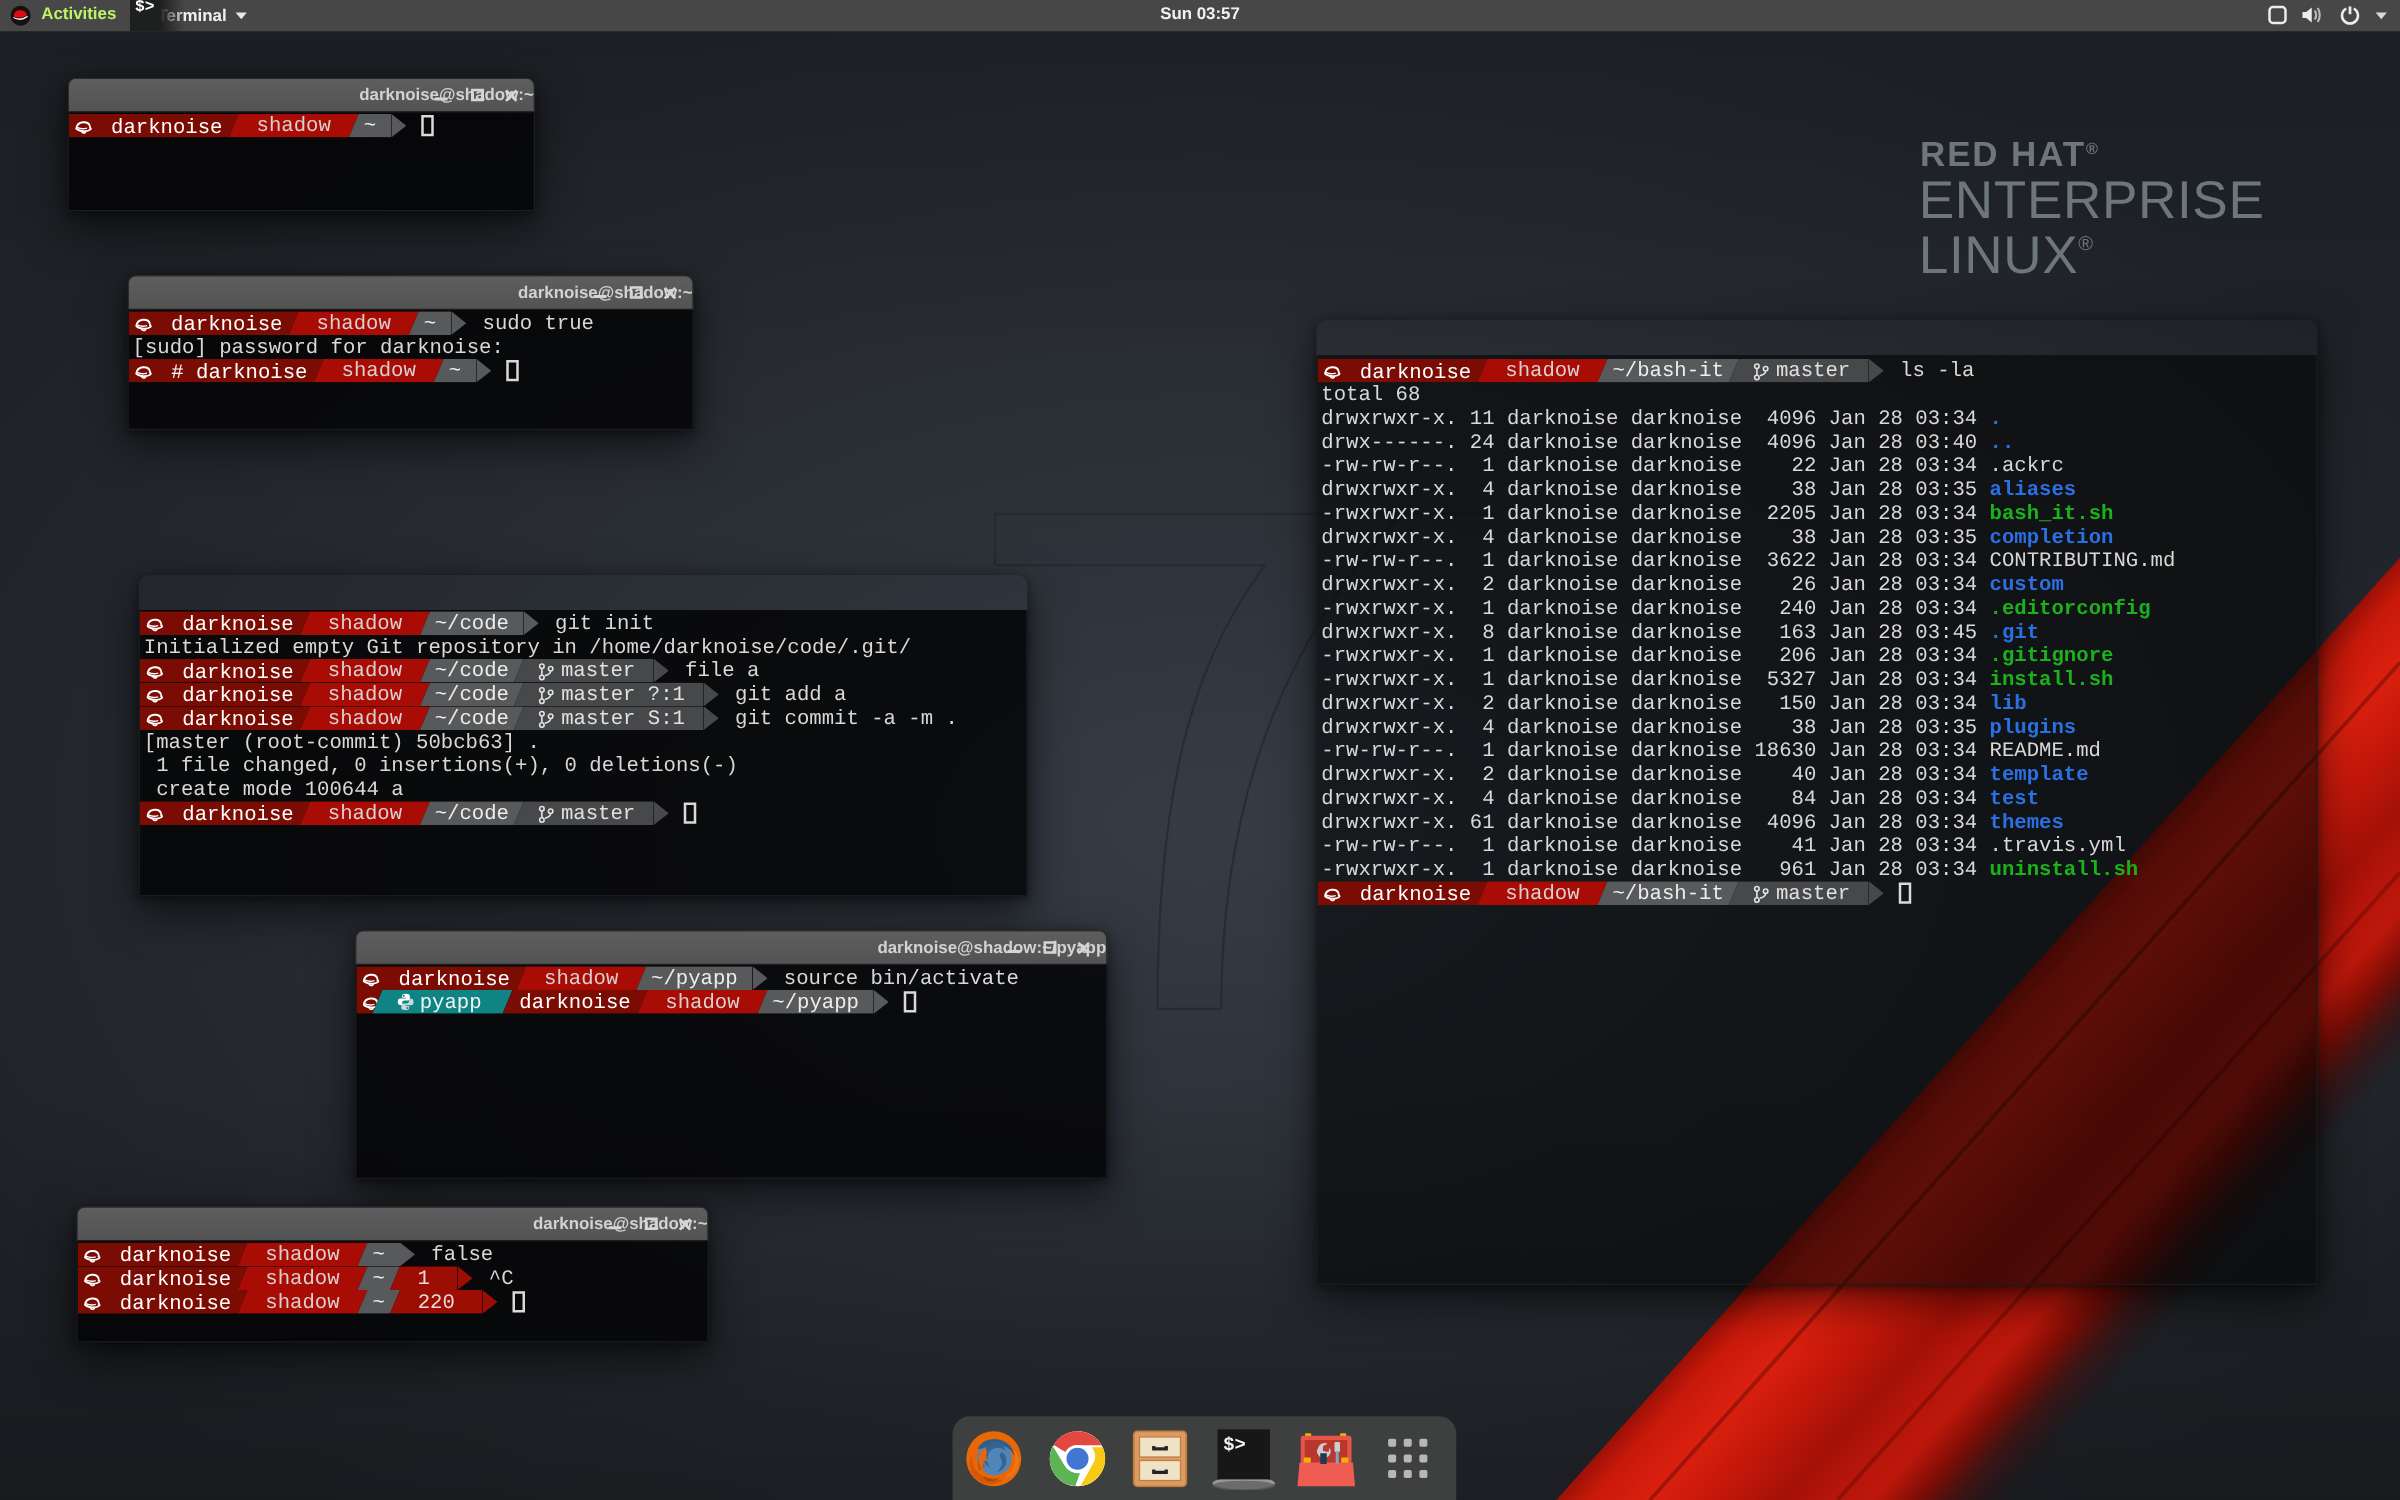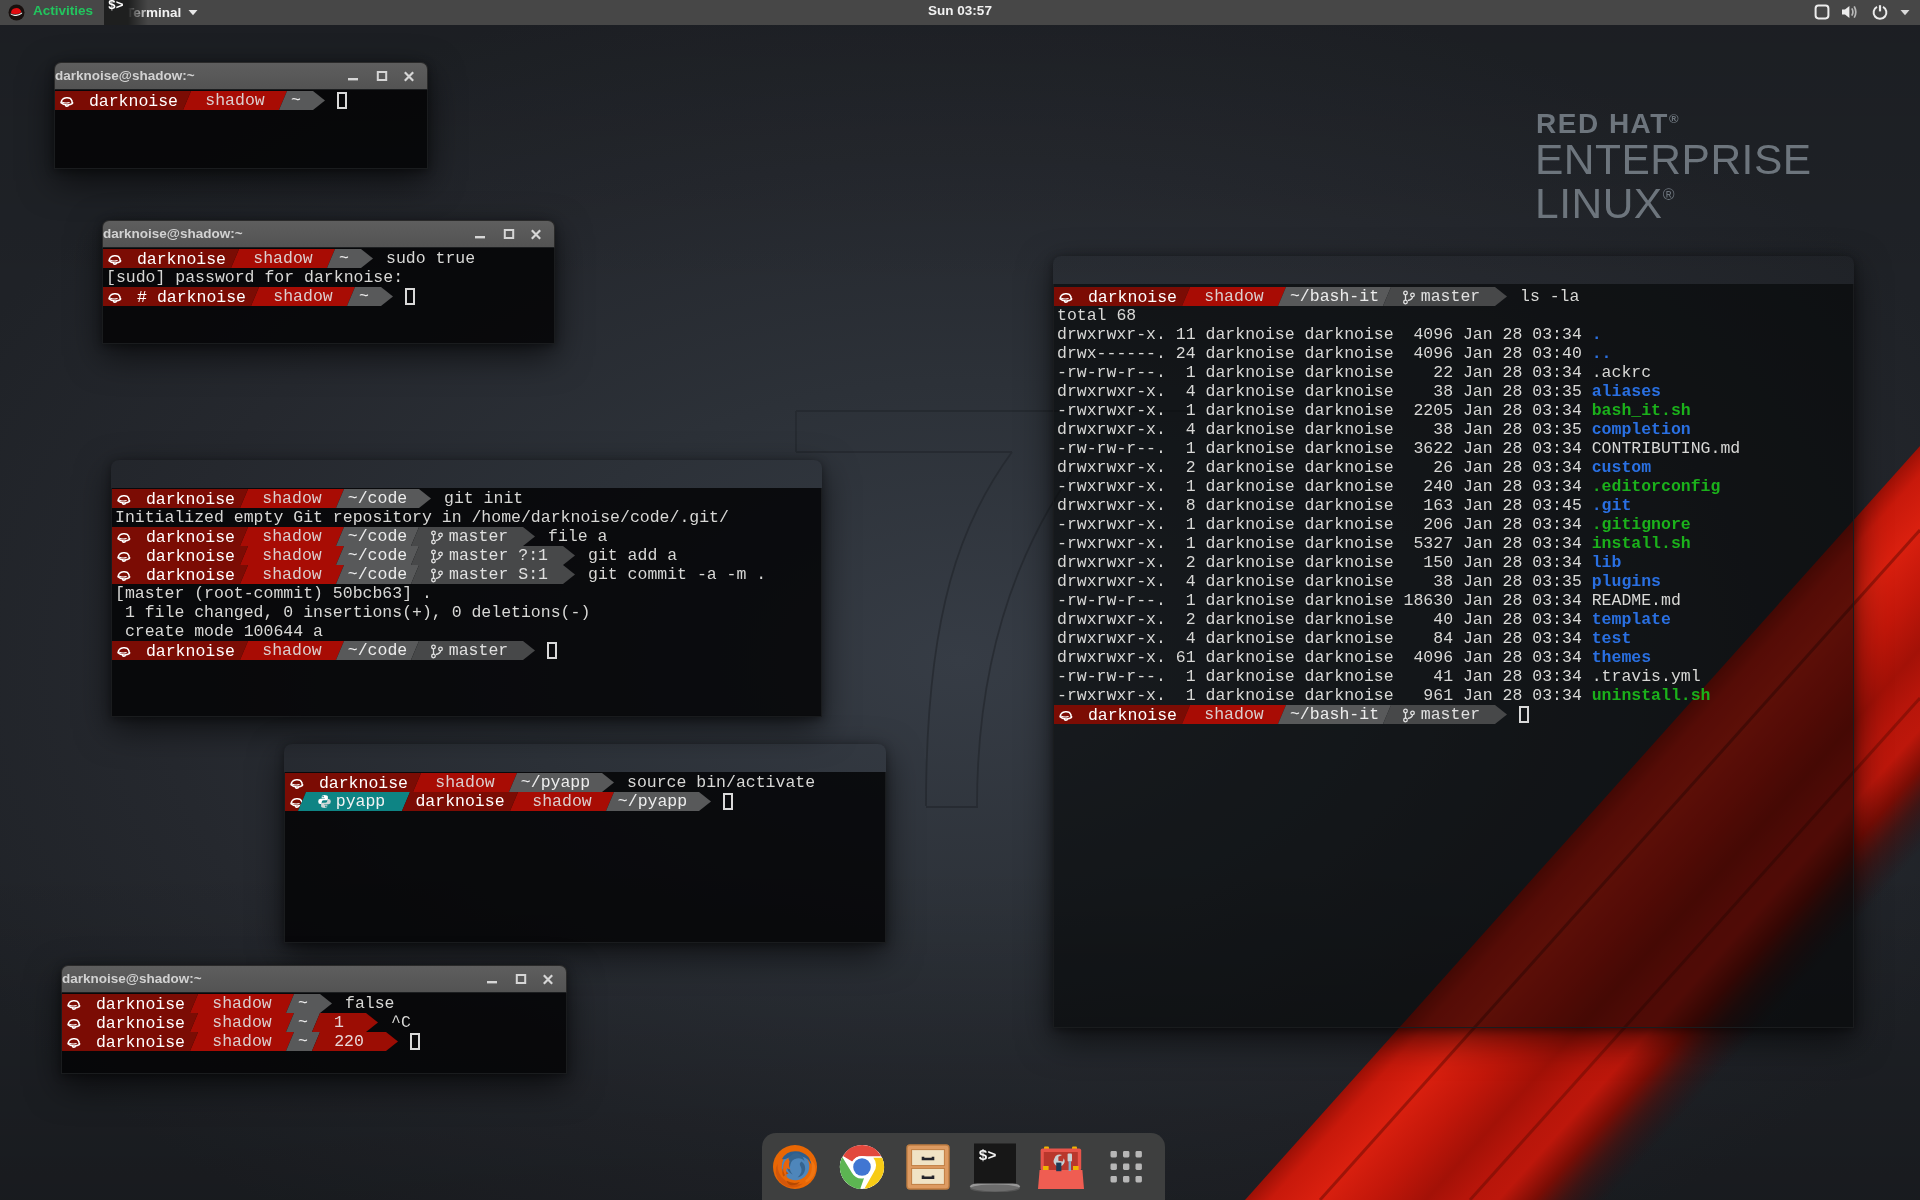--- a/index.html
+++ b/index.html
@@ -1,24 +1,24 @@
 <!DOCTYPE html>
 <html><head><meta charset="utf-8"><title>d</title><style>*{margin:0;padding:0;box-sizing:border-box}
 html,body{width:1920px;height:1200px;overflow:hidden;background:#23262b;font-family:"Liberation Sans",sans-serif}
 #wall{position:absolute;left:0;top:0}
 #topbar{position:absolute;left:0;top:0;width:1920px;height:25px;background:#474747;z-index:50}
 #tbhat{position:absolute;left:8px;top:4px}
-#acts{position:absolute;left:33px;top:3px;font-size:13.5px;font-weight:bold;color:#22c55e}
+#acts{position:absolute;left:33px;top:3px;font-size:13.5px;font-weight:bold;color:#bef264}
 #appbtn{position:absolute;left:104px;top:0;height:25px;display:flex;align-items:center;padding-left:22px}
 #termico{position:absolute;left:0;top:0;width:44px;height:25px;background:linear-gradient(90deg,#1e1f1f 0,#1e1f1f 24px,rgba(30,31,31,0) 44px);color:#fff;font-family:"Liberation Mono",monospace;font-weight:bold;font-size:13px;padding:0 0 0 4px;line-height:12px}
 #appname{color:#f1f1f1;font-size:13.5px;font-weight:bold}
 #clock{position:absolute;left:0;right:0;text-align:center;top:3px;font-size:13.5px;font-weight:bold;color:#f1f1f1}
 #sysicons{position:absolute;right:10px;top:4px;display:flex;align-items:center}
 .win{position:absolute;border-radius:8px 8px 2px 2px;box-shadow:0 12px 34px rgba(0,0,0,.6),0 2px 8px rgba(0,0,0,.4);background:transparent;z-index:10}
-.tb{height:28px;background:linear-gradient(#5e5e5e,#535353);border-radius:7px 7px 0 0;border:1px solid #2a2a2a;border-bottom:1px solid #1c1e20;position:relative;text-align:left;color:#d2d2d2;font-weight:bold;font-size:13.5px;line-height:26px;white-space:nowrap}
+.tb{height:28px;background:linear-gradient(#5e5e5e,#535353);border-radius:7px 7px 0 0;border:1px solid #2a2a2a;border-bottom:1px solid #1c1e20;position:relative;text-align:right;color:#d2d2d2;font-weight:bold;font-size:13.5px;line-height:26px;white-space:nowrap}
 .wb{position:absolute;top:7px;width:12px;height:12px}
 .wb svg{display:block}
 .ct{position:absolute;left:0;right:0;top:28px;bottom:0;background:rgba(2,3,4,.82);border:1px solid #1a1c1e;border-top:none;font-family:"Liberation Mono",monospace;font-size:16.5px;line-height:19px;color:#d8d8d6;white-space:pre;overflow:hidden}
 .w6 .ct{background:rgba(2,3,4,.58)}
 .w6 .tb{background:linear-gradient(#525254,#474749)}
 .tx{height:19px;white-space:pre;padding-left:3px}
 .b{color:#2a70e2;font-weight:bold}
 .g{color:#1bb11b;font-weight:bold}
 .ln{display:flex;align-items:stretch;height:19px;white-space:pre}
 .seg{display:inline-flex;align-items:center;justify-content:center;height:19px;flex:none;position:relative}
@@ -211,20 +211,33 @@
             <path d="M1.8 6.9 Q5.2 8.7 9.6 7.5" fill="none" stroke="#fff" stroke-width="1.1"></path>
             <path d="M8.6 9.9 Q8.4 11.5 6.6 11.4 Q5.4 11.3 5.5 10.0" fill="none" stroke="#fff" stroke-width="1.3"></path>
           </svg><span class="dn">darknoise</span></span><span class="seg s red" style="width:104px"><span class="sh">shadow</span></span><span class="seg s gry" style="width:83px"><span class="pth">~/code</span></span><span class="seg sl git" style="width:112px"><svg class="br" width="14" height="15" viewBox="0 0 14 15">
             <circle cx="3.5" cy="3" r="1.8" fill="none" stroke="#e2e2e2" stroke-width="1.3"></circle>
             <circle cx="3.5" cy="12" r="1.8" fill="none" stroke="#e2e2e2" stroke-width="1.3"></circle>
             <circle cx="10.5" cy="5" r="1.8" fill="none" stroke="#e2e2e2" stroke-width="1.3"></circle>
             <path d="M3.5 4.8 L3.5 10.2 M10.5 6.8 Q10.5 9.5 6 10.5" fill="none" stroke="#e2e2e2" stroke-width="1.3"></path>
           </svg><span class="gt">master</span></span><span class="tip tgit"></span><span class="cur"></span></div></div>
   </div>
 <div class="win " style="left:284px;top:744px;width:602px;height:199px">
+    <div class="tb">darknoise@shadow:~/pyapp<span class="wb" style="right:68px">
+        <svg width="12" height="12">
+          <rect x="1" y="8" width="10" height="2.4" fill="#d6d6d6"></rect>
+        </svg>
+      </span><span class="wb" style="right:39px">
+        <svg width="12" height="12">
+          <rect x="1.8" y="2" width="8.4" height="8" fill="none" stroke="#d6d6d6" stroke-width="2"></rect>
+        </svg>
+      </span><span class="wb" style="right:12px">
+        <svg width="12" height="12">
+          <path d="M1.8 2.3 L10.2 10.7 M10.2 2.3 L1.8 10.7" stroke="#d6d6d6" stroke-width="2.2"></path>
+        </svg>
+      </span></div>
     <div class="ct" style="padding-top:1px"><div class="ln"><span class="seg s0 mar" style="width:136px"><svg class="hat" width="15" height="14" viewBox="0 0 15 14">
             <path d="M1.0 7.8 Q1.6 3.3 6.3 2.8 Q10.8 2.4 11.8 5.6 Q12.2 6.6 12.0 7.2 Q13.2 7.9 12.2 8.7 Q10.4 10.1 6.8 9.9 Q3.0 9.8 1.0 7.8 Z" fill="none" stroke="#fff" stroke-width="1.5"></path>
             <path d="M1.8 6.9 Q5.2 8.7 9.6 7.5" fill="none" stroke="#fff" stroke-width="1.1"></path>
             <path d="M8.6 9.9 Q8.4 11.5 6.6 11.4 Q5.4 11.3 5.5 10.0" fill="none" stroke="#fff" stroke-width="1.3"></path>
           </svg><span class="dn">darknoise</span></span><span class="seg s red" style="width:104px"><span class="sh">shadow</span></span><span class="seg sl gry" style="width:93px"><span class="pth">~/pyapp</span></span><span class="tip tgry"></span><span class="cmd">source bin/activate</span></div><div class="ln"><span class="seg s0 mar" style="width:21px"><svg class="hat" width="15" height="14" viewBox="0 0 15 14">
             <path d="M1.0 7.8 Q1.6 3.3 6.3 2.8 Q10.8 2.4 11.8 5.6 Q12.2 6.6 12.0 7.2 Q13.2 7.9 12.2 8.7 Q10.4 10.1 6.8 9.9 Q3.0 9.8 1.0 7.8 Z" fill="none" stroke="#fff" stroke-width="1.5"></path>
             <path d="M1.8 6.9 Q5.2 8.7 9.6 7.5" fill="none" stroke="#fff" stroke-width="1.1"></path>
             <path d="M8.6 9.9 Q8.4 11.5 6.6 11.4 Q5.4 11.3 5.5 10.0" fill="none" stroke="#fff" stroke-width="1.3"></path>
           </svg></span><span class="seg s teal" style="width:112px"><svg class="py" width="15" height="15" viewBox="0 0 15 15">
             <path d="M7.3 1 Q4.7 1 4.7 2.7 L4.7 4.2 L7.8 4.2 L7.8 4.8 L3.3 4.8 Q1.2 4.8 1.2 7.4 Q1.2 10 3.3 10 L4.7 10 L4.7 8.2 Q4.7 6.3 6.6 6.3 L9.4 6.3 Q10.9 6.3 10.9 4.8 L10.9 2.7 Q10.9 1 7.3 1 Z" fill="#fff"></path>

